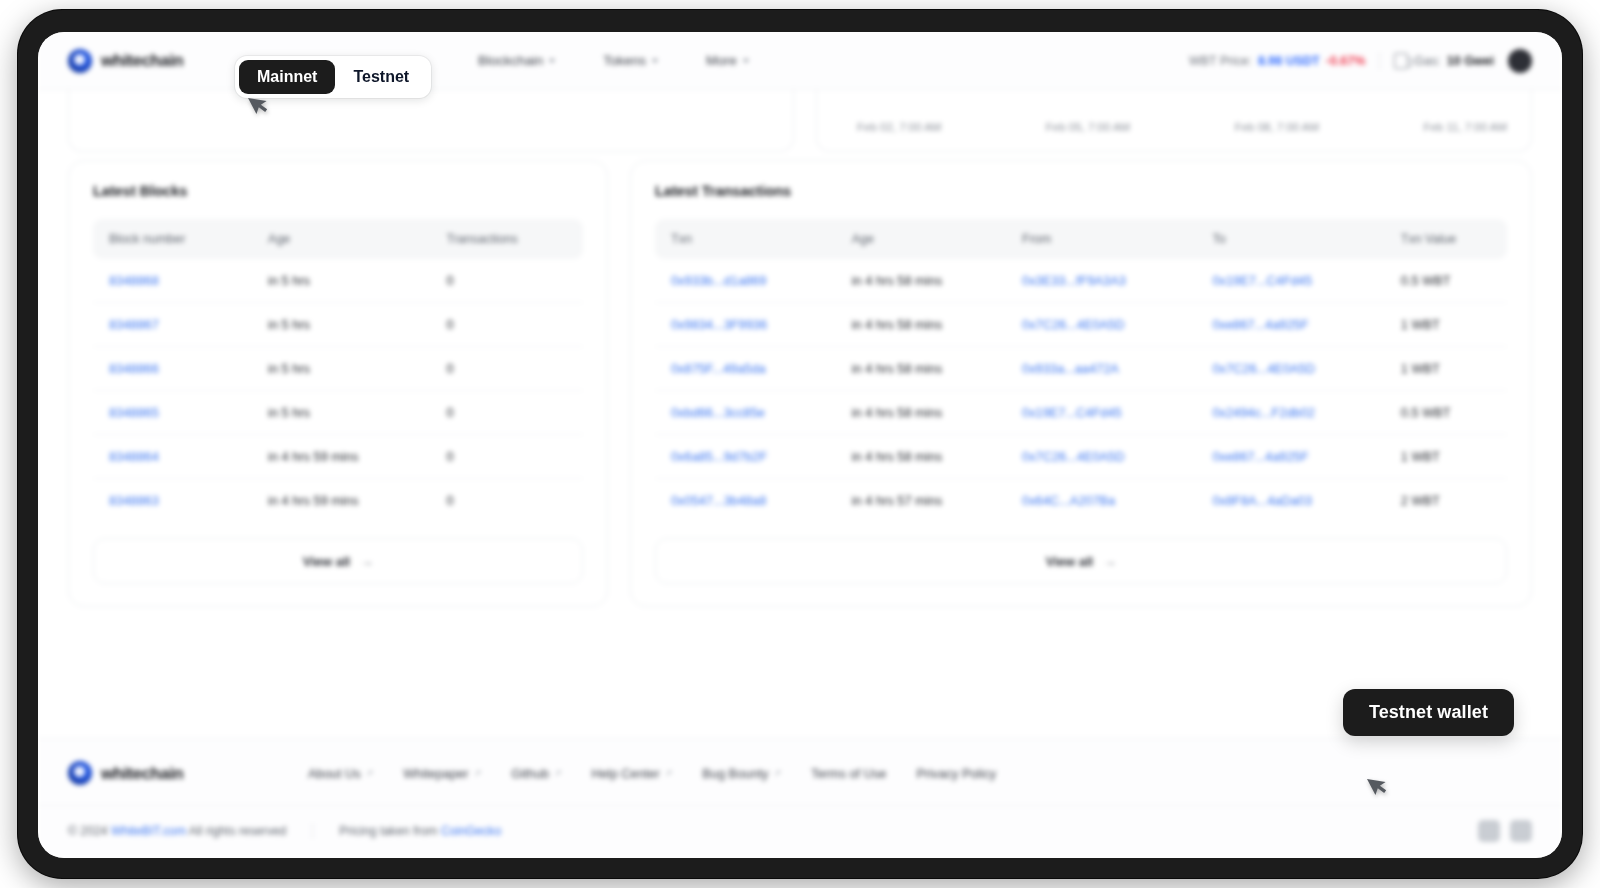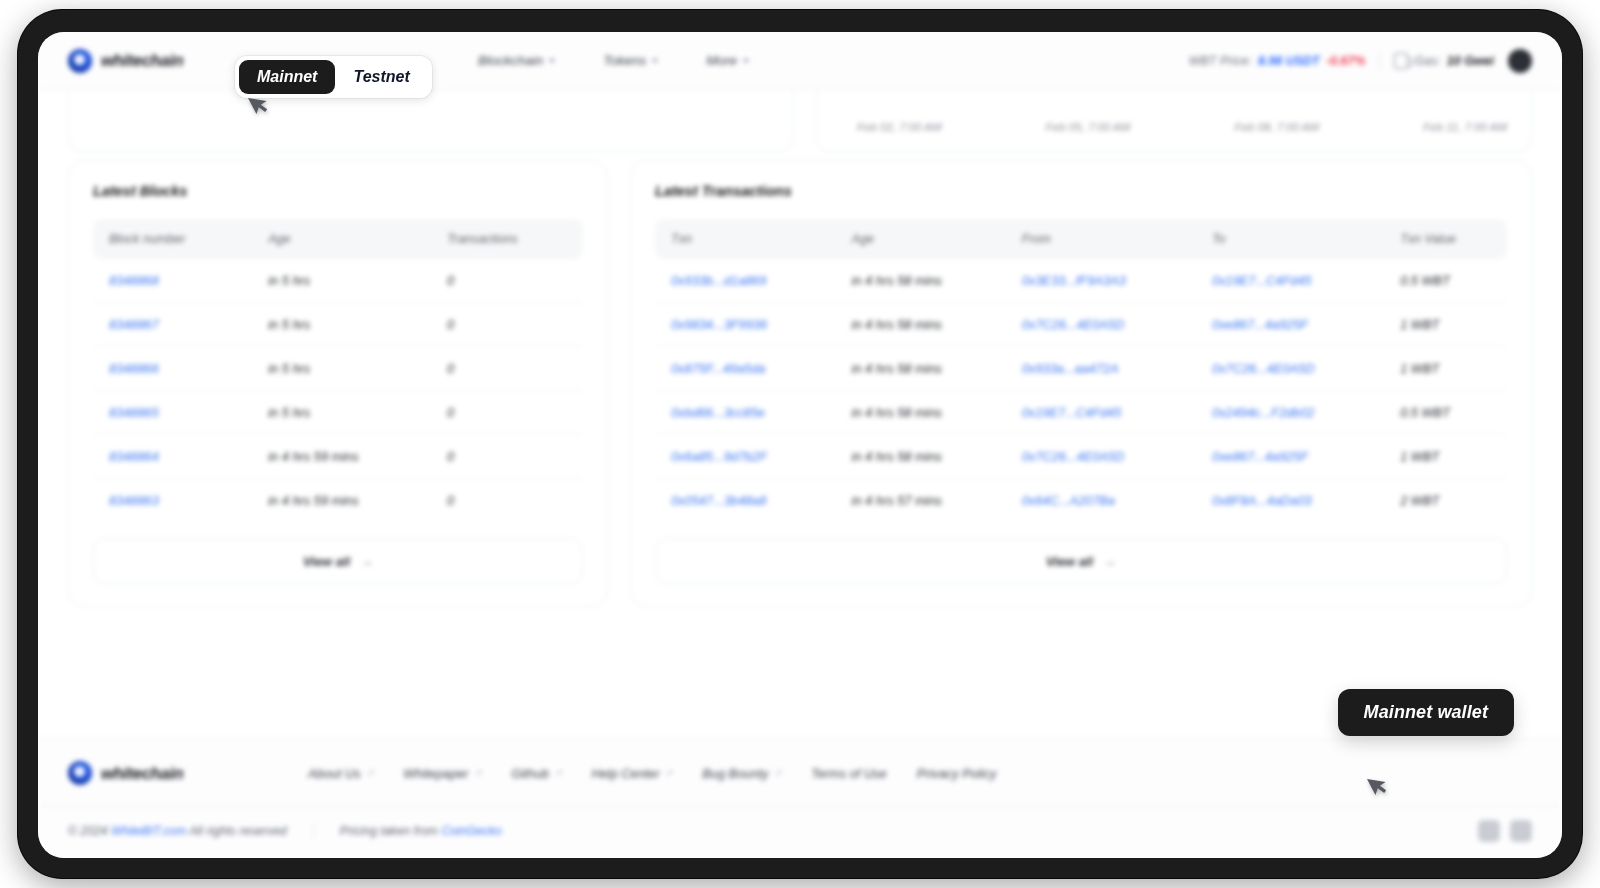--- a/index.html
+++ b/index.html
@@ -12,21 +12,20 @@
 
   
   #device-frame {
     position: absolute;
     left: 18px; top: 10px;
     width: 1564px; height: 868px;
     border-radius: 44px;
     background: #1c1c1c;
     padding: 22px 20px 20px 20px;
     box-shadow: 0 0 0 1px #0a0a0a, 0 8px 30px rgba(0,0,0,.35);
-    font-style: italic;
   }
   #device-screen {
     position: relative;
     width: 100%; height: 100%;
     border-radius: 26px;
     background: #ffffff;
     overflow: hidden;
   }
 
   
@@ -388,21 +387,21 @@
         <div class="net-btn active">Mainnet</div>
         <div class="net-btn">Testnet</div>
       </div>
 
       <div class="cursor" id="cursor-mainnet">
         <svg width="22" height="26" viewBox="0 0 22 26">
           <path d="M2 2 L2 20 L7.2 15.2 L10.6 22.4 L13.6 21 L10.2 14 L17 13.4 Z" fill="#565a60" transform="rotate(-28 2 2) translate(0 0)"></path>
         </svg>
       </div>
 
-      <div class="connect-wallet">Mainnet wallet</div>
+      <div class="connect-wallet">Testnet wallet</div>
 
       <div class="cursor" id="cursor-wallet">
         <svg width="22" height="26" viewBox="0 0 22 26">
           <path d="M2 2 L2 20 L7.2 15.2 L10.6 22.4 L13.6 21 L10.2 14 L17 13.4 Z" fill="#565a60" transform="rotate(-28 2 2)"></path>
         </svg>
       </div>
     </div>
 
   </div>
 </div>

